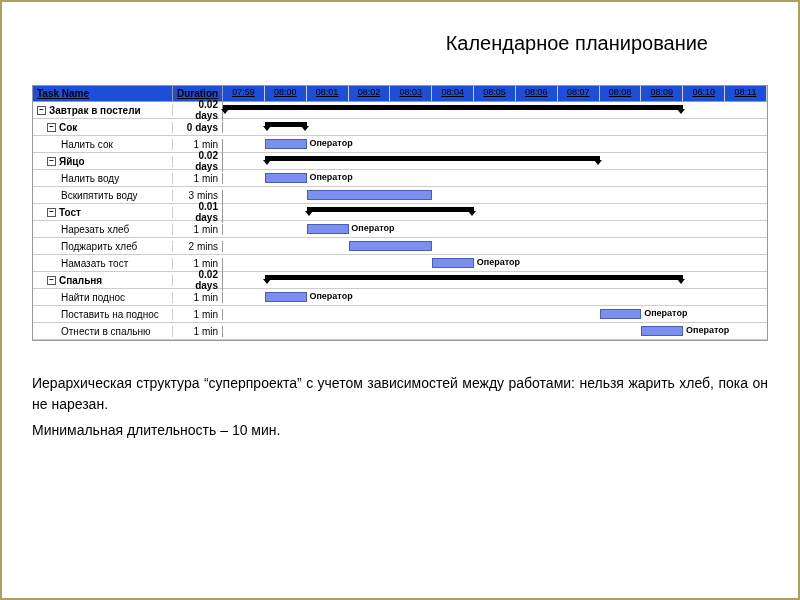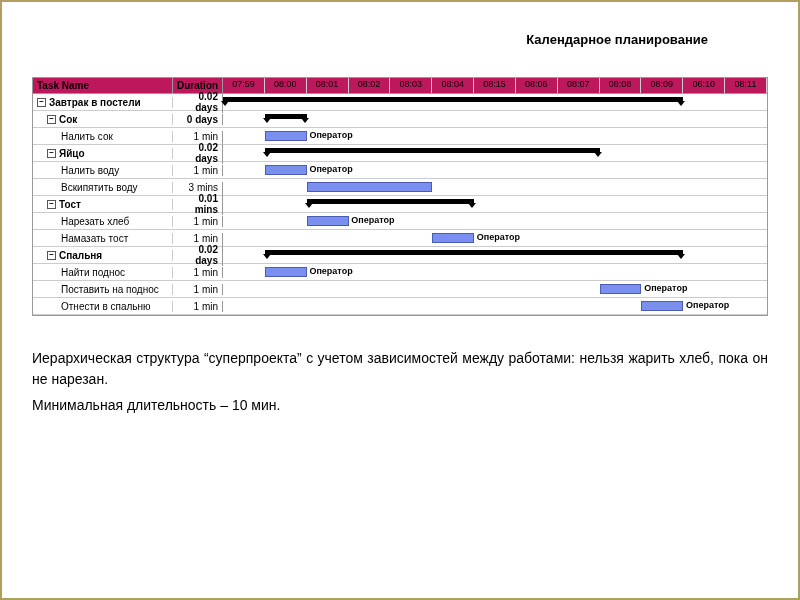--- a/index.html
+++ b/index.html
@@ -1,20 +1,20 @@
 <!DOCTYPE html>
 <html><head>
 <meta charset="utf-8">
 <style>
   * { box-sizing: border-box; margin: 0; padding: 0; }
   body { font-family: Arial, sans-serif; background: #fff; }
   .slide { width: 800px; height: 600px; border: 2px solid #b0a060; position: relative; padding: 20px 30px; }
-  .title { text-align: right; font-weight: bold; font-size: 13px; margin: 10px 60px 30px 0; }
+  .title { text-align: right; font-weight: normal; font-size: 20px; margin: 10px 60px 30px 0; }
   .gantt-box { border: 1px solid #999; background: #fff; }
-  .gantt-header { display: flex; background: #be185d; border-bottom: 1px solid #999; font-size: 10px; }
+  .gantt-header { display: flex; background: #1d4ed8; border-bottom: 1px solid #999; font-size: 10px; text-decoration: underline; }
   .col-name { width: 140px; padding: 2px 4px; border-right: 1px solid #999; font-weight: bold; }
   .col-dur { width: 50px; padding: 2px 4px; border-right: 1px solid #999; font-weight: bold; text-align: center; }
   .col-time { flex: 1; display: flex; }
   .tick { flex: 1; padding: 1px 1px; border-right: 1px solid #ccc; text-align: center; font-size: 9px; }
   .row { display: flex; border-bottom: 1px solid #ccc; font-size: 10px; height: 17px; align-items: center; }
   .row .name { width: 140px; padding: 0 4px; border-right: 1px solid #ccc; display: flex; align-items: center; gap: 3px; white-space: nowrap; overflow: hidden; }
   .row .dur { width: 50px; padding: 0 4px; border-right: 1px solid #999; text-align: right; }
   .row .chart { flex: 1; position: relative; height: 17px; }
   .bold { font-weight: bold; }
   .indent1 { padding-left: 14px !important; }
@@ -39,21 +39,21 @@
     <div class="gantt-header">
       <div class="col-name">Task Name</div>
       <div class="col-dur">Duration</div>
       <div class="col-time" id="timeline-header">
           <div class="tick">07:59</div>
           <div class="tick">08:00</div>
           <div class="tick">08:01</div>
           <div class="tick">08:02</div>
           <div class="tick">08:03</div>
           <div class="tick">08:04</div>
-          <div class="tick">08:15</div>
+          <div class="tick">08:05</div>
           <div class="tick">08:06</div>
           <div class="tick">08:07</div>
           <div class="tick">08:08</div>
           <div class="tick">08:09</div>
           <div class="tick">06:10</div>
           <div class="tick">08:11</div>
         </div>
     </div>
     <div id="gantt-body">
         <div class="row">
@@ -113,33 +113,42 @@
           <div class="dur">3 mins</div>
           <div class="chart">
             <div class="task-bar" style="left: 15.3846%; width: 23.0769%;"></div>
           </div>
         </div>
         <div class="row">
           <div class="name bold indent1">
             <span class="toggle">−</span>
             <span>Тост</span>
           </div>
-          <div class="dur bold">0.01 mins</div>
+          <div class="dur bold">0.01 days</div>
           <div class="chart">
             <div class="summary-bar" style="left: 15.3846%; width: 30.7692%;"></div>
           </div>
         </div>
         <div class="row">
           <div class="name indent2">
             <span>Нарезать хлеб</span>
           </div>
           <div class="dur">1 min</div>
           <div class="chart">
             <div class="task-bar" style="left: 15.3846%; width: 7.69231%;"></div>
             <div class="label" style="left: 23.5769%;">Оператор</div>
+          </div>
+        </div>
+        <div class="row">
+          <div class="name indent2">
+            <span>Поджарить хлеб</span>
+          </div>
+          <div class="dur">2 mins</div>
+          <div class="chart">
+            <div class="task-bar" style="left: 23.0769%; width: 15.3846%;"></div>
           </div>
         </div>
         <div class="row">
           <div class="name indent2">
             <span>Намазать тост</span>
           </div>
           <div class="dur">1 min</div>
           <div class="chart">
             <div class="task-bar" style="left: 38.4615%; width: 7.69231%;"></div>
             <div class="label" style="left: 46.6538%;">Оператор</div>

